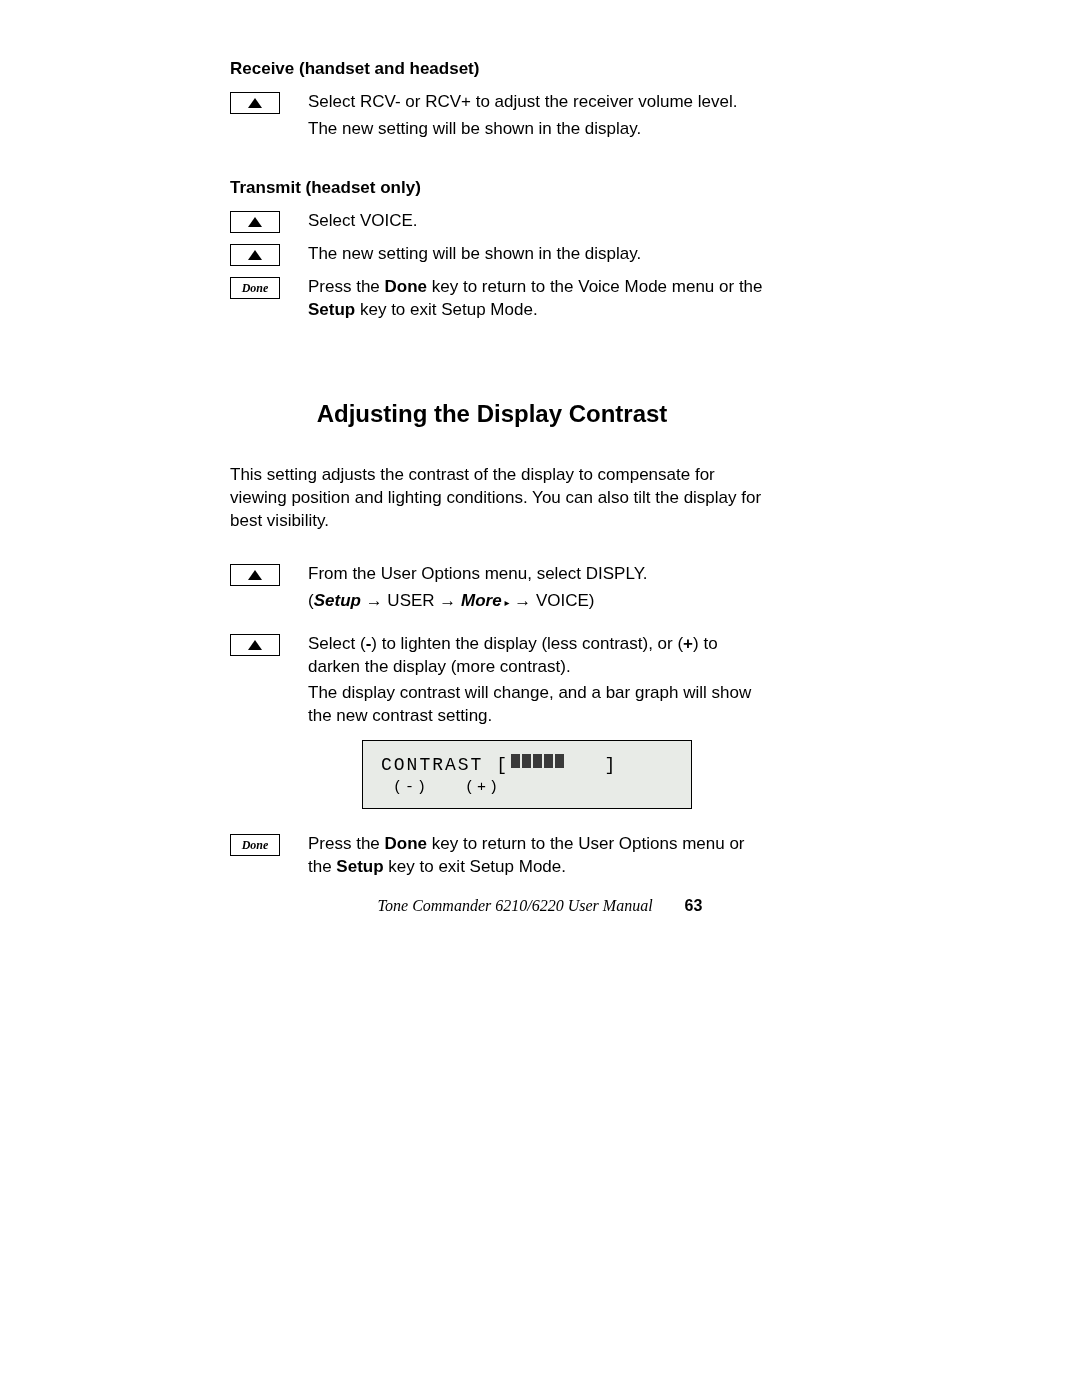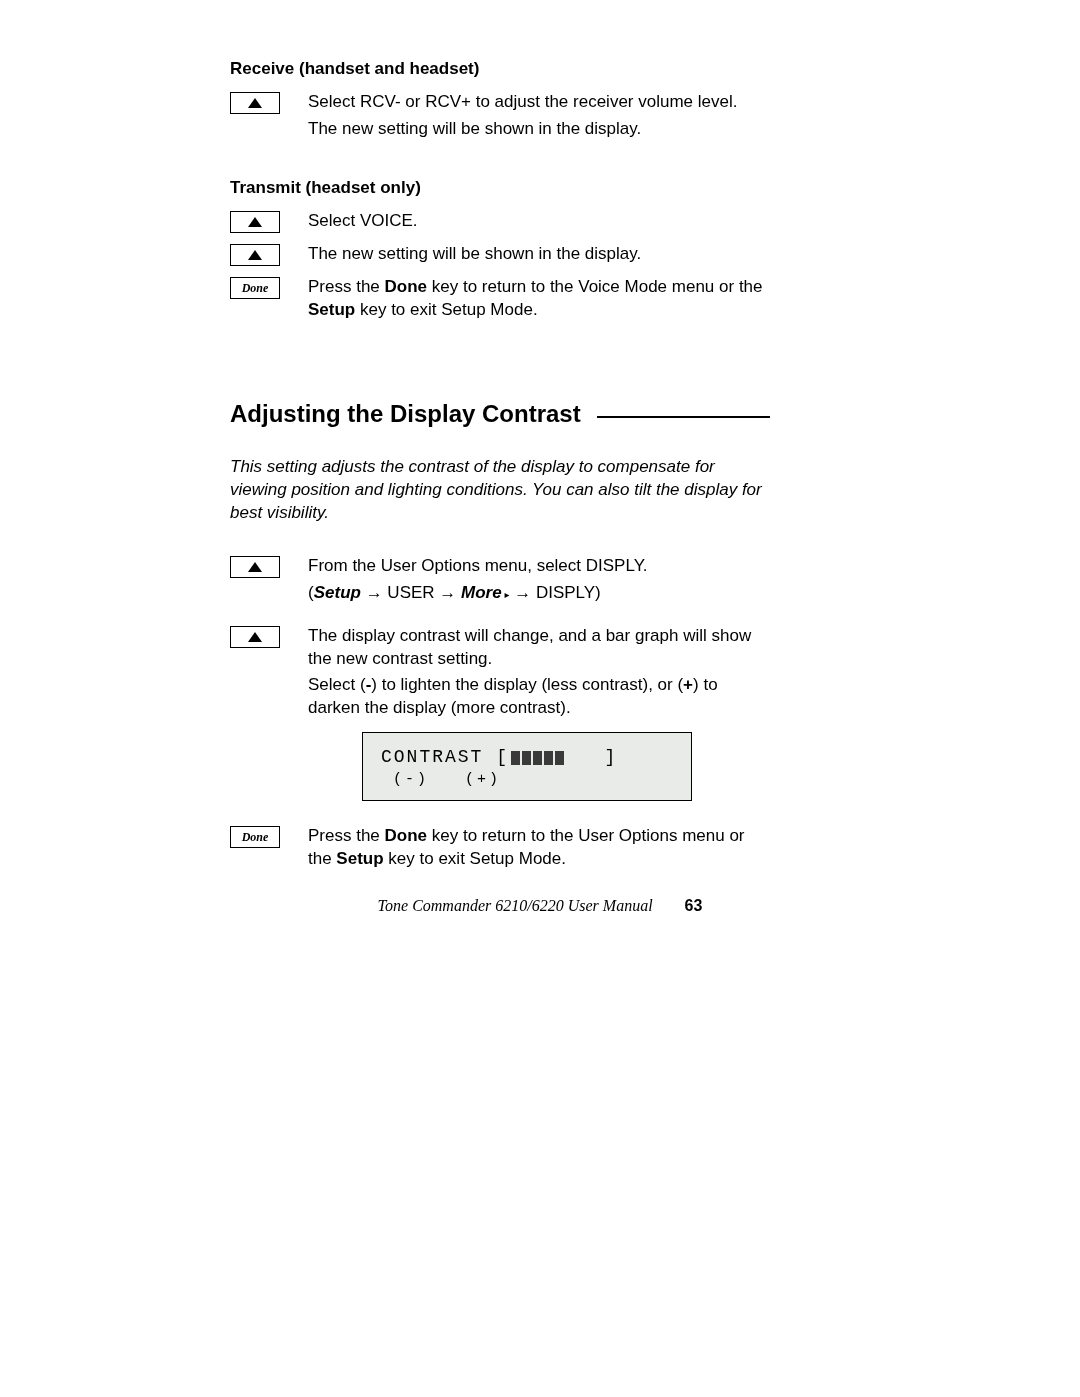--- a/index.html
+++ b/index.html
@@ -52,51 +52,51 @@
   }
   .body p { margin: 0 0 4px 12px; }
   .gap-sm { height: 10px; }
   .gap-md { height: 26px; }
   .gap-lg { height: 66px; }
 
   .section-title-row {
     display: flex;
     align-items: center;
     margin: 0 0 26px 0;
+    flex-direction: column;
   }
   .section-title {
     font-size: 24px;
     font-weight: bold;
     margin: 0 16px 0 0;
     white-space: nowrap;
   }
   .section-rule {
     flex: 1;
     height: 0;
     border-top: 2.5px solid #000;
     margin-top: 6px;
   }
 
-  .intro { margin: 0 0 30px 0; font-style: italic; }
+  .intro { margin: 0 0 30px 0; }
 
   .lcd {
     width: 330px;
     border: 1.5px solid #000;
     background: #e8ebe7;
     padding: 12px 18px 10px 18px;
     margin: 12px 0 18px 66px;
     box-sizing: border-box;
   }
   .lcd-line {
     font-family: "Courier New", monospace;
     font-size: 18px;
     letter-spacing: 2px;
     white-space: pre;
     display: flex;
-    align-items: center;
   }
   .lcd-line.small {
     font-size: 15px;
     letter-spacing: 3px;
   }
   .lcd-bar {
     display: inline-flex;
     gap: 2px;
     margin: 0 2px;
     position: relative;
@@ -198,38 +198,38 @@
 
     <div class="row">
       <div class="key">
         <svg width="14" height="10" viewBox="0 0 14 10">
             <polygon points="7,0 14,10 0,10" fill="#000"></polygon>
           </svg>
       </div>
       <div class="body">
         <p>From the User Options menu, select DISPLY.</p>
         <p>
-          <span>(</span><b><i>Setup</i></b><span> → USER → </span><b><i>More</i></b><span class="tri"> ▸</span><span> → DISPLY)</span>
+          <span>(</span><b><i>Setup</i></b><span> → USER → </span><b><i>More</i></b><span class="tri"> ▸</span><span> → VOICE)</span>
         </p>
       </div>
     </div>
 
     <div class="gap-sm"></div>
 
     <div class="row">
       <div class="key">
         <svg width="14" height="10" viewBox="0 0 14 10">
             <polygon points="7,0 14,10 0,10" fill="#000"></polygon>
           </svg>
       </div>
       <div class="body">
+        <p>
+          <span>Select (</span><b>-</b><span>) to lighten the display (less contrast), or (</span><b>+</b><span>) to darken the display (more contrast).</span>
+        </p>
         <p>The display contrast will change, and a bar graph will show the new contrast setting.</p>
-        <p>
-          <span>Select (</span><b>-</b><span>) to lighten the display (less contrast), or (</span><b>+</b><span>) to darken the display (more contrast).</span>
-        </p>
 
         <div class="lcd">
           <div class="lcd-line">
             <span>CONTRAST [</span>
             <span class="lcd-bar" id="lcd-bar"><span class="lcd-block"></span><span class="lcd-block"></span><span class="lcd-block"></span><span class="lcd-block"></span><span class="lcd-block"></span></span>
             <span>   ]</span>
           </div>
           <div class="lcd-line small"> (-)   (+)</div>
         </div>
       </div>

